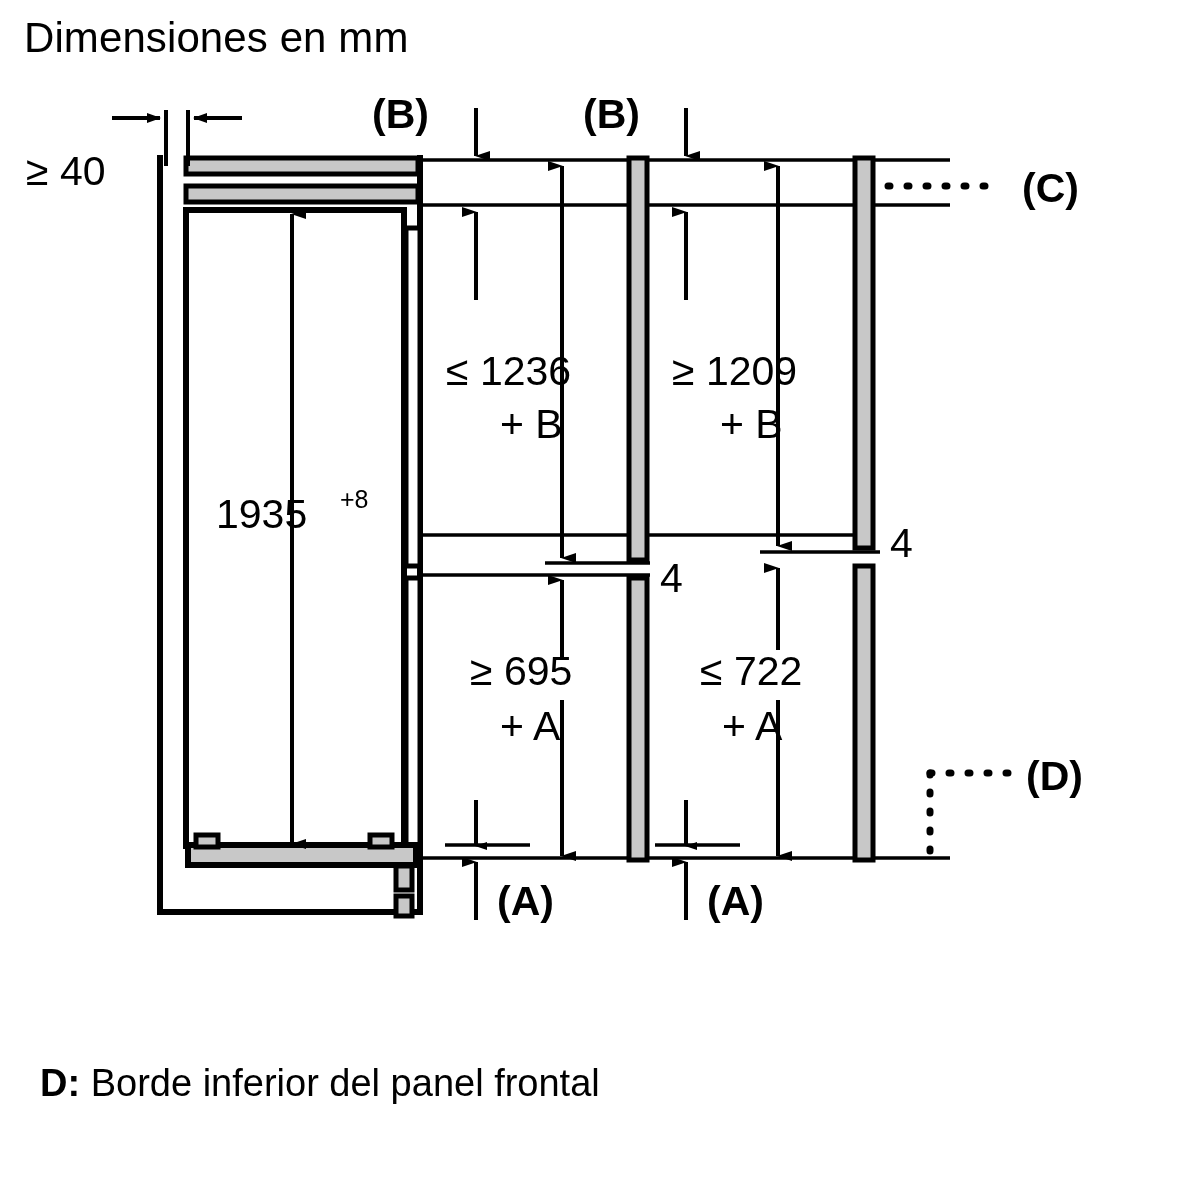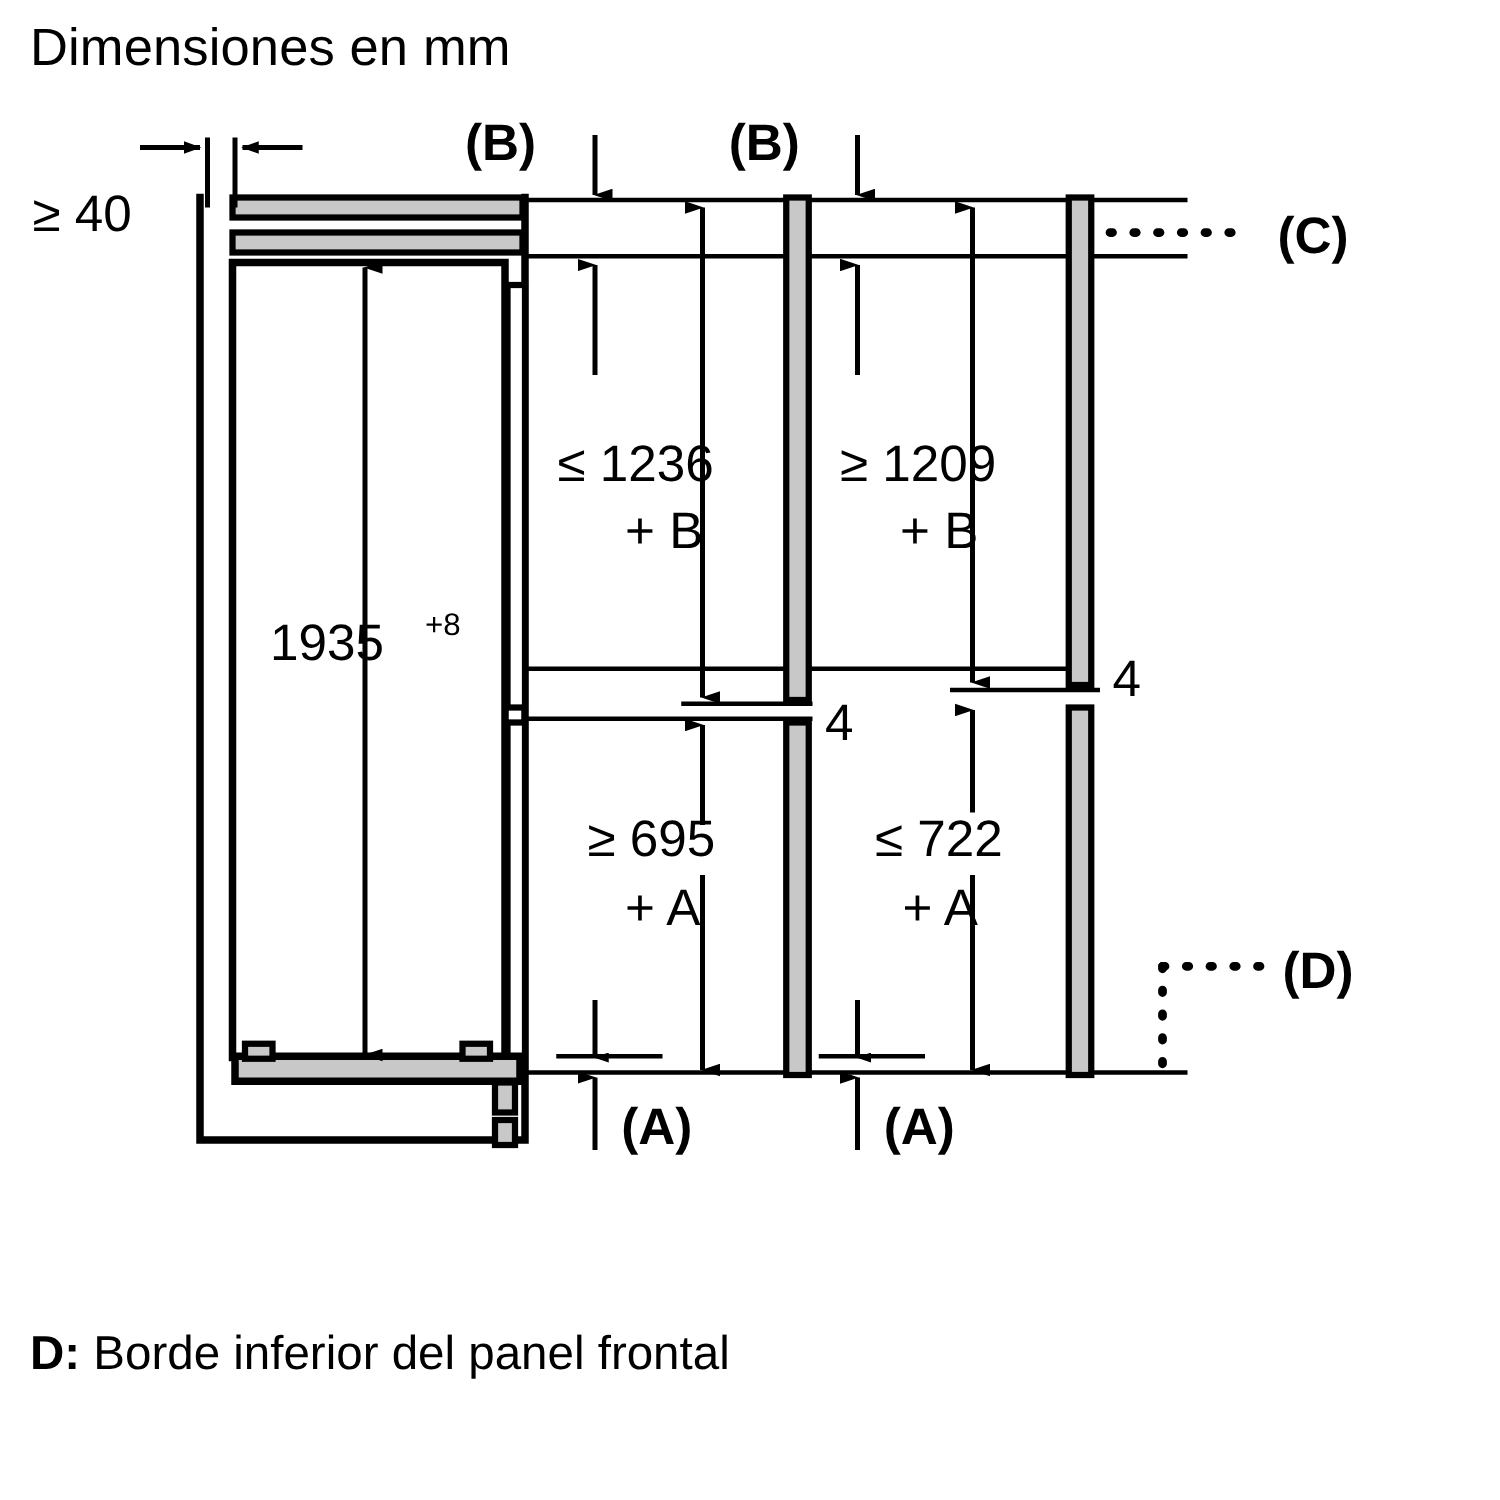--- a/index.html
+++ b/index.html
@@ -30,21 +30,21 @@
   }
   .legend {
     position: absolute;
     font-size: 38px;
     white-space: nowrap;
   }
   .legend .key {
     font-weight: bold;
   }
   #legend-c { left: 24px; top: 946px; }
-  #legend-d { left: 24px; top: 1062px; }
+  #legend-d { left: 40px; top: 1062px; }
 
   svg#diagram {
     position: absolute;
     left: 0;
     top: 0;
   }
   .lbl {
     font-family: "Liberation Sans", sans-serif;
     fill: #000;
   }

